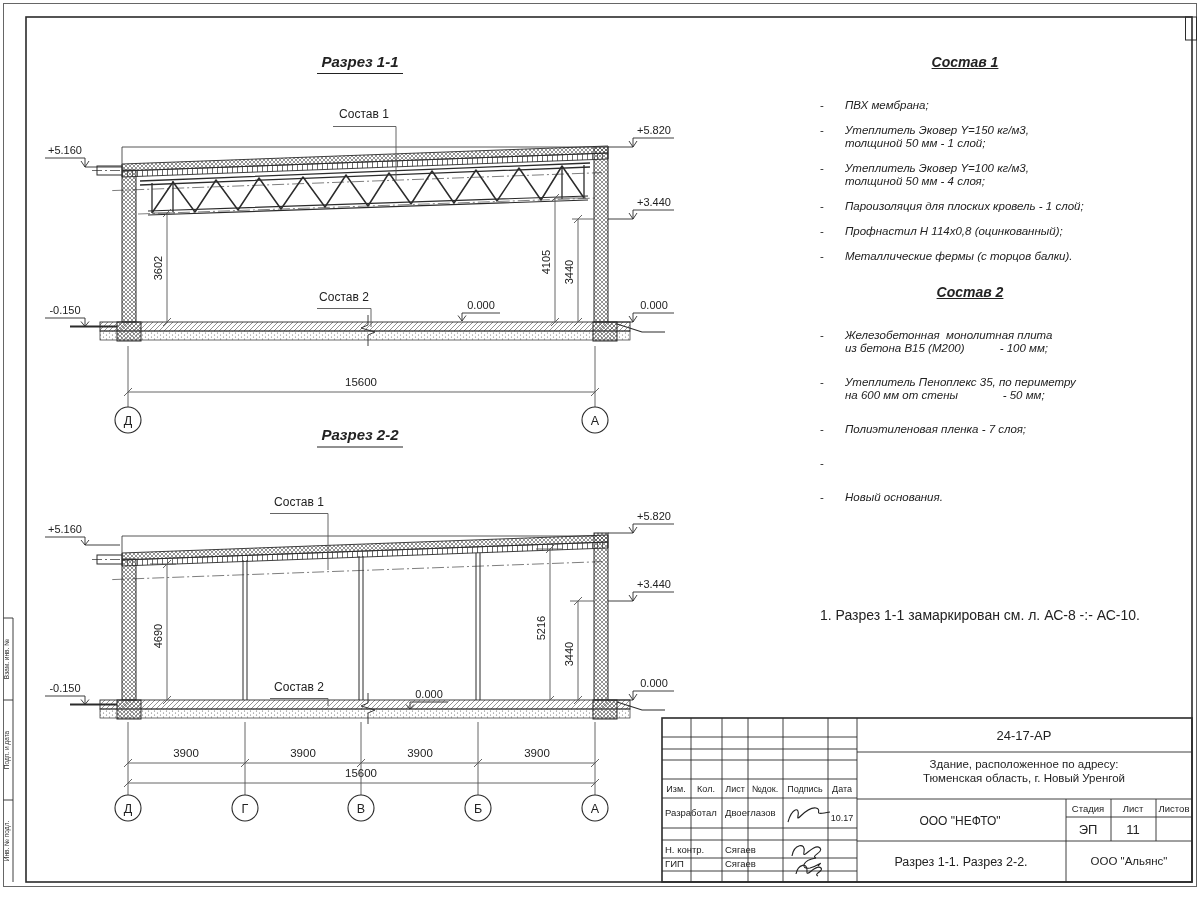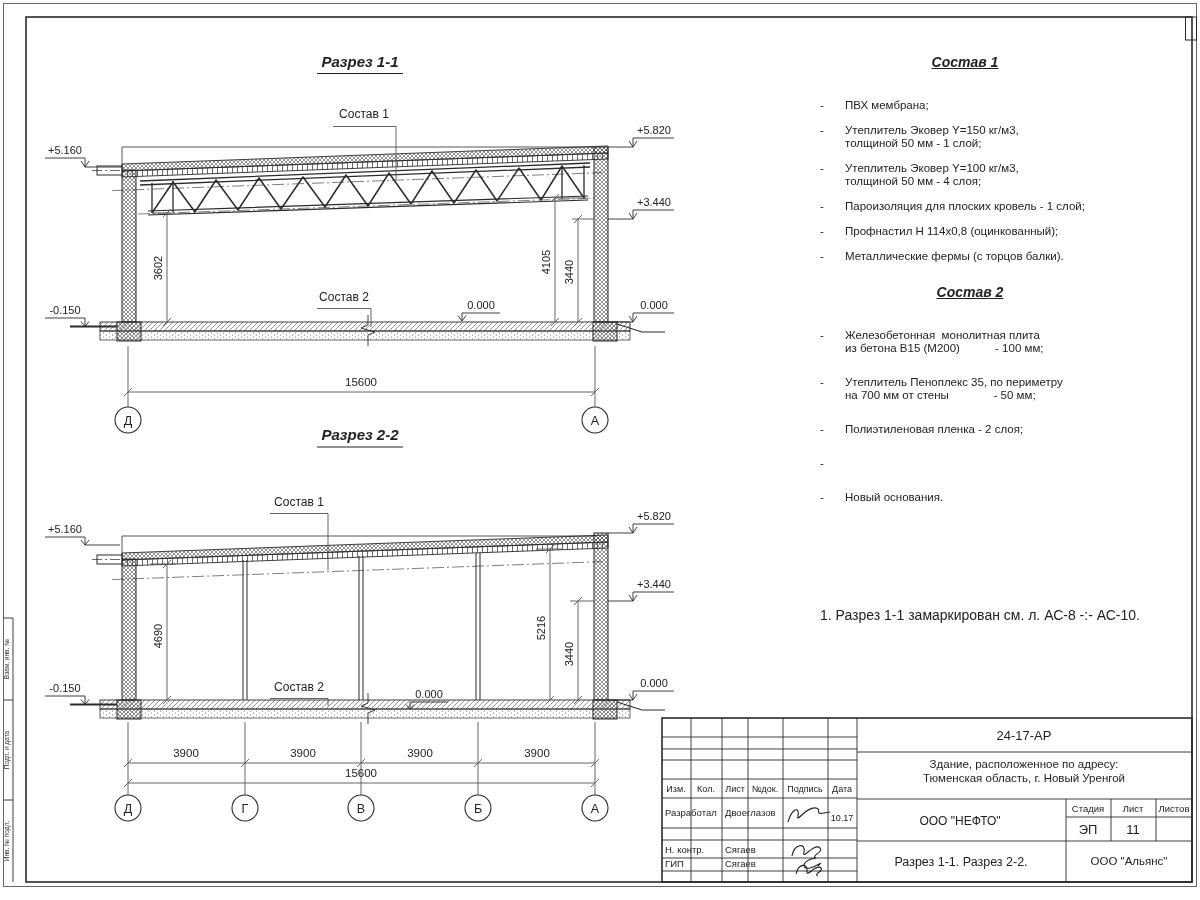--- a/index.html
+++ b/index.html
@@ -7,21 +7,21 @@
        font-family:"Liberation Sans",sans-serif;color:#222;}
   #stage{position:absolute;left:0;top:0;width:1200px;height:900px;}
   svg{position:absolute;left:0;top:0;}
   .overlay{position:absolute;}
   .list-block{position:absolute;width:330px;}
   .list-title{font-size:14px;font-weight:bold;font-style:italic;
               text-decoration:underline;text-align:center;margin-bottom:29px;}
   .li{display:flex;margin-bottom:12px;font-size:11.5px;line-height:13px;}
   .g2 .li{margin-bottom:21px;}
   .li .dash{flex:none;width:45px;padding-left:20px;box-sizing:border-box;}
-  .li .txt{white-space:pre-wrap;}
+  .li .txt{white-space:pre-wrap;font-style:italic;}
   .notes{position:absolute;left:820px;top:609px;width:340px;
          font-size:14px;line-height:13.5px;}
 </style>
 </head>
 <body>
 
 <div id="stage">
 
 <svg width="1200" height="900" viewBox="0 0 1200 900">
   <defs>
@@ -300,25 +300,25 @@
 <div class="list-block overlay g2" style="left:800px;top:284px;width:340px;">
   <div class="list-title">Состав 2</div>
   <div class="li">
     <span class="dash">-</span>
     <span class="txt">Железобетонная  монолитная плита
 из бетона В15 (М200)           - 100 мм;</span>
   </div>
   <div class="li">
     <span class="dash">-</span>
     <span class="txt">Утеплитель Пеноплекс 35, по периметру
-на 700 мм от стены              - 50 мм;</span>
-  </div>
-  <div class="li">
-    <span class="dash">-</span>
-    <span class="txt">Полиэтиленовая пленка - 2 слоя;</span>
+на 600 мм от стены              - 50 мм;</span>
+  </div>
+  <div class="li">
+    <span class="dash">-</span>
+    <span class="txt">Полиэтиленовая пленка - 7 слоя;</span>
   </div>
   <div class="li">
     <span class="dash">-</span>
   </div>
   <div class="li">
     <span class="dash">-</span>
     <span class="txt">Новый основания.</span>
   </div>
 </div>
 

